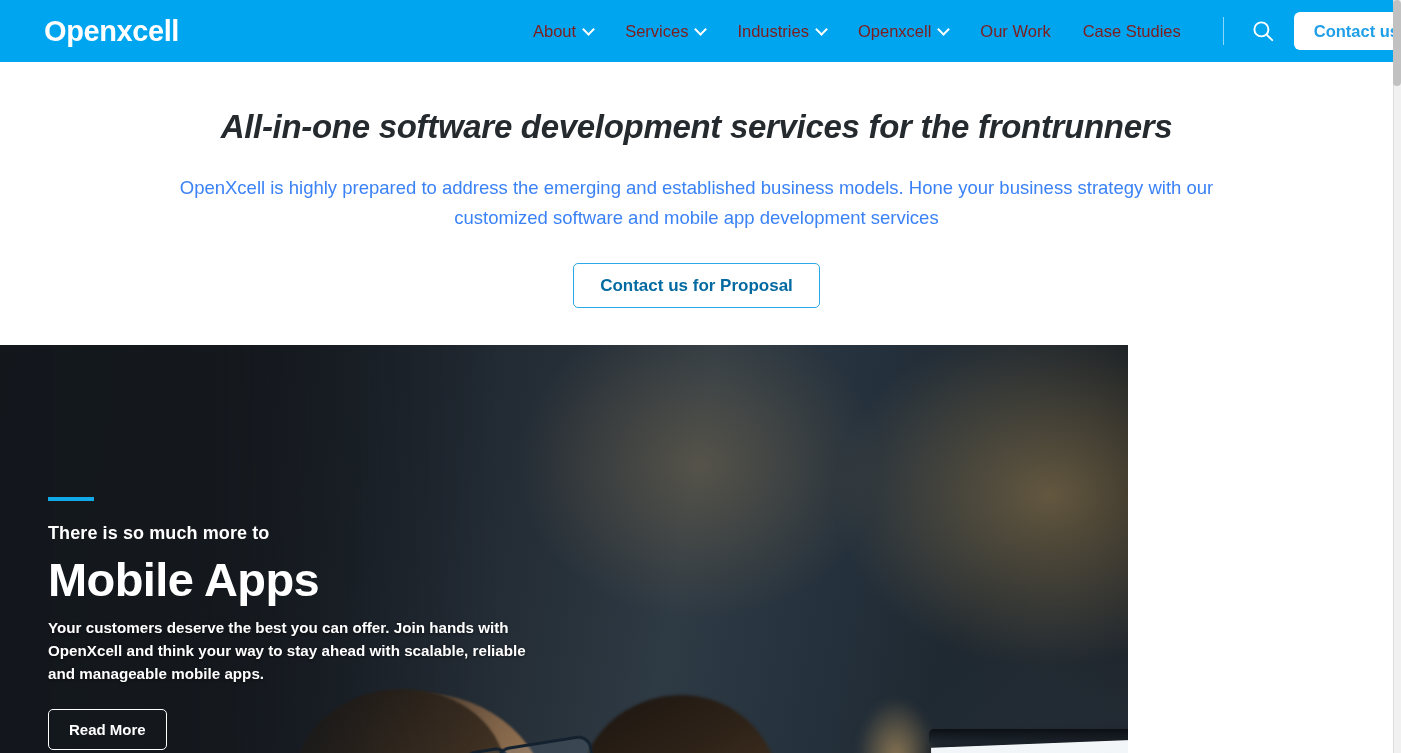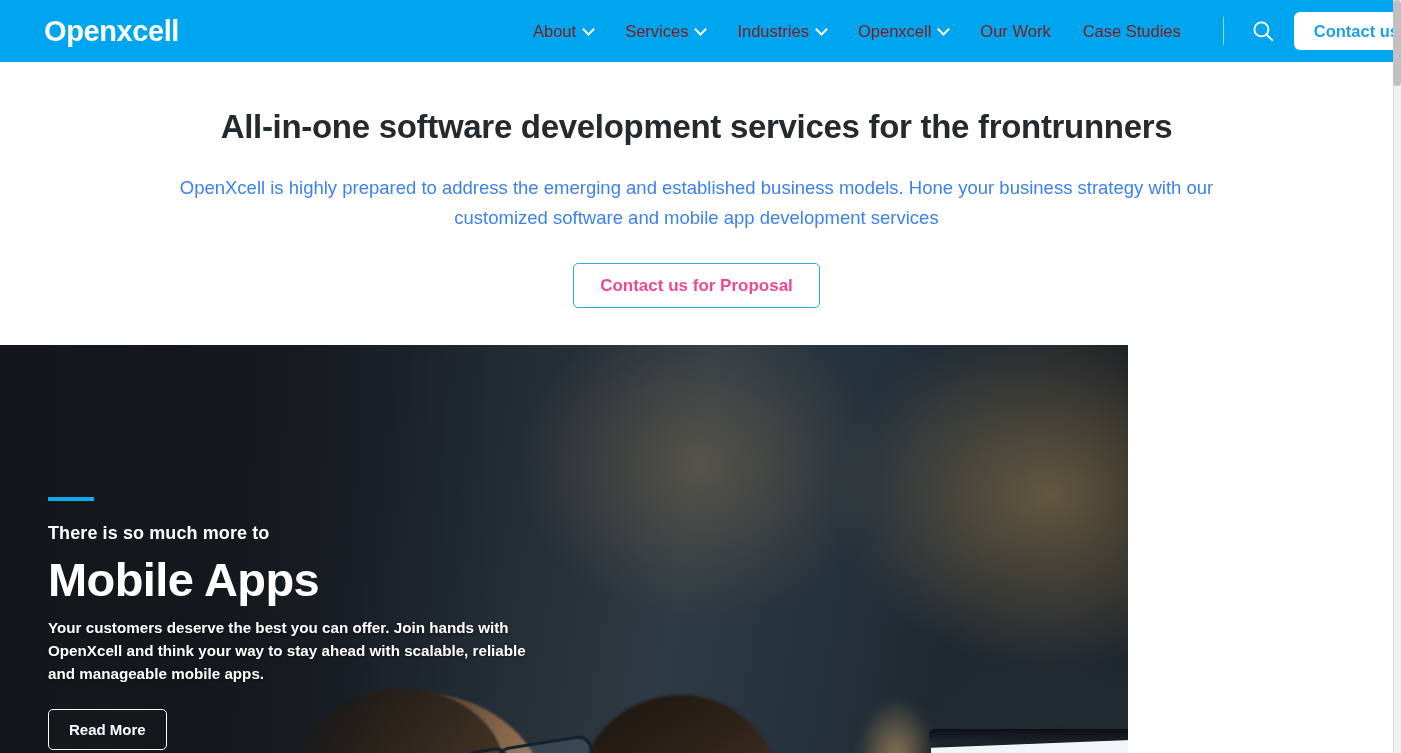--- a/index.html
+++ b/index.html
@@ -117,36 +117,37 @@
     text-align: center;
     padding-top: 45px;
   }
 
   .hero-title {
     font-size: 33px;
     font-weight: 700;
     color: #252a2e;
     letter-spacing: -0.3px;
     line-height: 1.2;
+    font-style: italic;
   }
 
   .hero-sub {
     margin: 26px auto 0;
     width: 1060px;
     font-size: 18.5px;
     line-height: 1.62;
     color: #3b82f6;
     font-weight: 400;
   }
 
   .hero-cta {
     margin-top: 30px;
     display: inline-block;
     border: 1.5px solid #2aa8e8;
-    color: #ec4899;
+    color: #0369a1;
     background: #ffffff;
     font-size: 17px;
     font-weight: 700;
     border-radius: 5px;
     padding: 13px 26px;
     cursor: pointer;
     font-family: "Liberation Sans", sans-serif;
     line-height: 1;
   }
 

